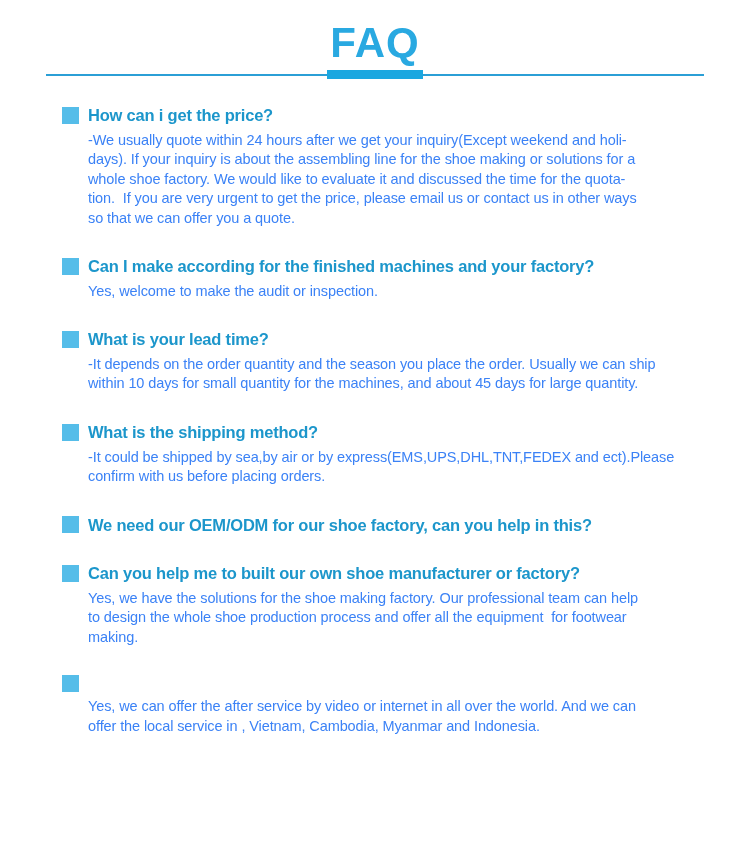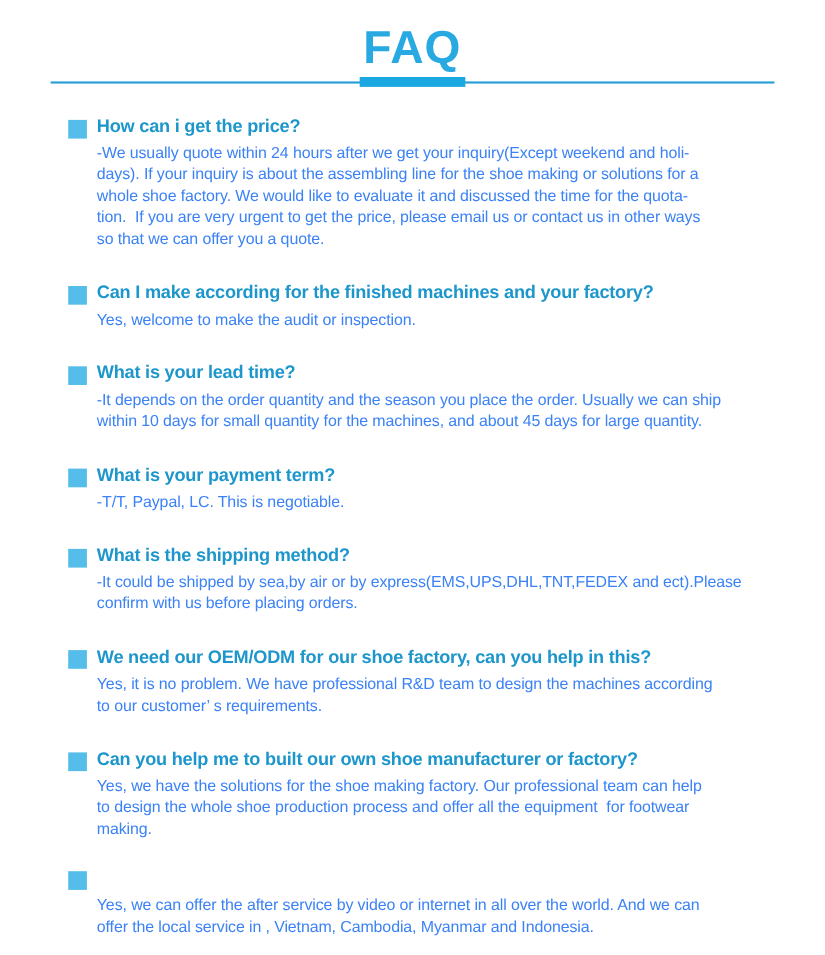--- a/index.html
+++ b/index.html
@@ -37,21 +37,21 @@
     top: 0; left: 50%;
     transform: translateX(-50%);
     width: 96px; height: 9px;
     background: #1BA7E0;
   }
   .faq-list { margin: 26px 0 0 62px; }
   .faq-item { margin-top: 28px; }
   .faq-item:first-child { margin-top: 0; }
   .q-row {
     display: flex;
-    align-items: flex-end;
+    align-items: center;
     gap: 9px;
   }
   .bullet {
     width: 17px; height: 17px;
     background: #55BDE9;
     flex: 0 0 auto;
   }
   .q-text {
     font-size: 16.5px;
     font-weight: bold;
@@ -103,44 +103,35 @@
 
   <section class="faq-item">
     <div class="q-row">
       <span class="bullet"></span>
       <span class="q-text">What is your lead time?</span>
     </div>
     <div class="answer">-It depends on the order quantity and the season you place the order. Usually we can ship
 within 10 days for small quantity for the machines, and about 45 days for large quantity.</div>
   </section>
 
-  <section class="faq-item">
-    <div class="q-row">
-      <span class="bullet"></span>
-      <span class="q-text">What is your payment term?</span>
-    </div>
-    <div class="answer">-T/T, Paypal, LC. This is negotiable.</div>
-  </section>
 
   <section class="faq-item">
     <div class="q-row">
       <span class="bullet"></span>
       <span class="q-text">What is the shipping method?</span>
     </div>
     <div class="answer">-It could be shipped by sea,by air or by express(EMS,UPS,DHL,TNT,FEDEX and ect).Please
 confirm with us before placing orders.</div>
   </section>
 
   <section class="faq-item">
     <div class="q-row">
       <span class="bullet"></span>
       <span class="q-text">We need our OEM/ODM for our shoe factory, can you help in this?</span>
     </div>
-    <div class="answer">Yes, it is no problem. We have professional R&amp;D team to design the machines according
-to our customer’ s requirements.</div>
   </section>
 
   <section class="faq-item">
     <div class="q-row">
       <span class="bullet"></span>
       <span class="q-text">Can you help me to built our own shoe manufacturer or factory?</span>
     </div>
     <div class="answer">Yes, we have the solutions for the shoe making factory. Our professional team can help
 to design the whole shoe production process and offer all the equipment  for footwear
 making.</div>

